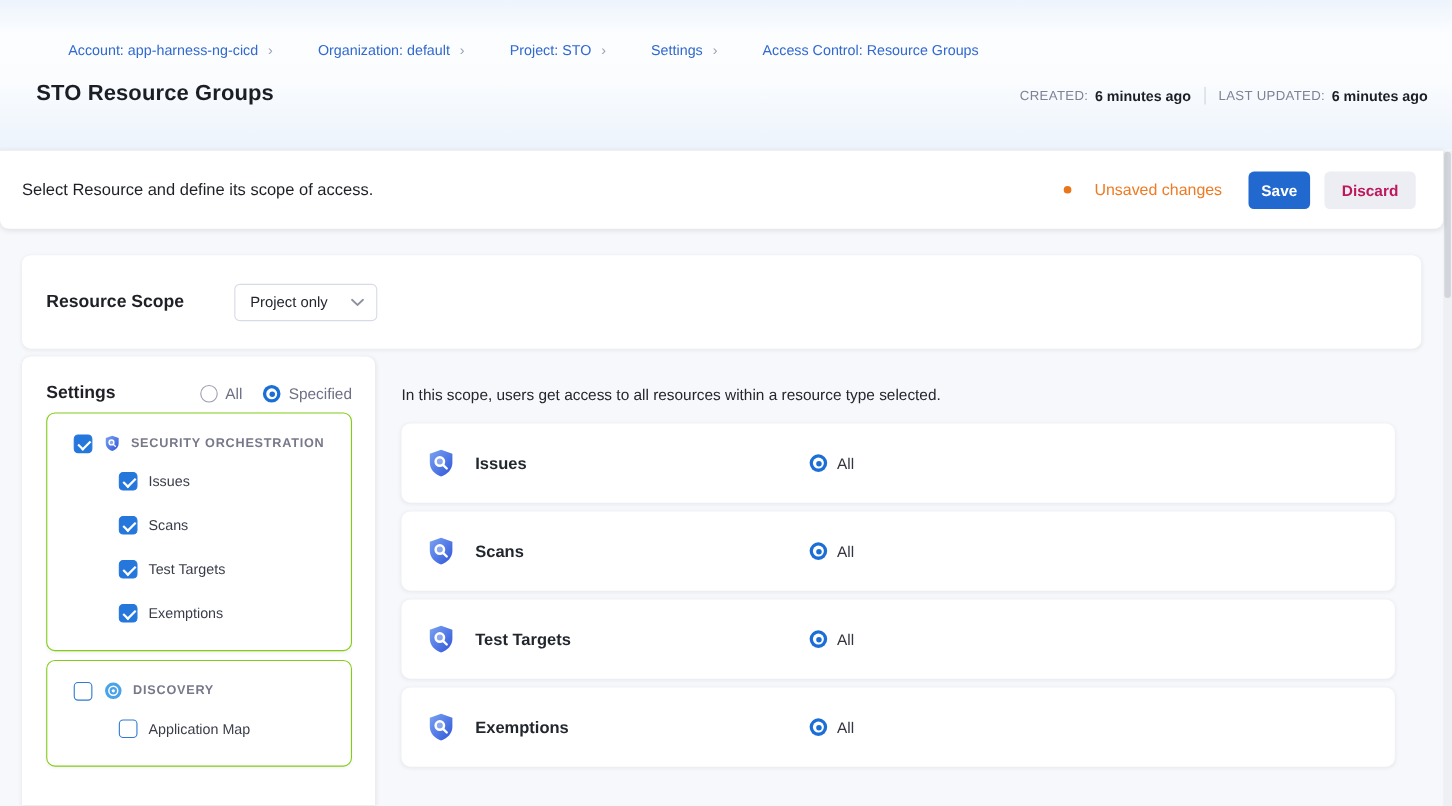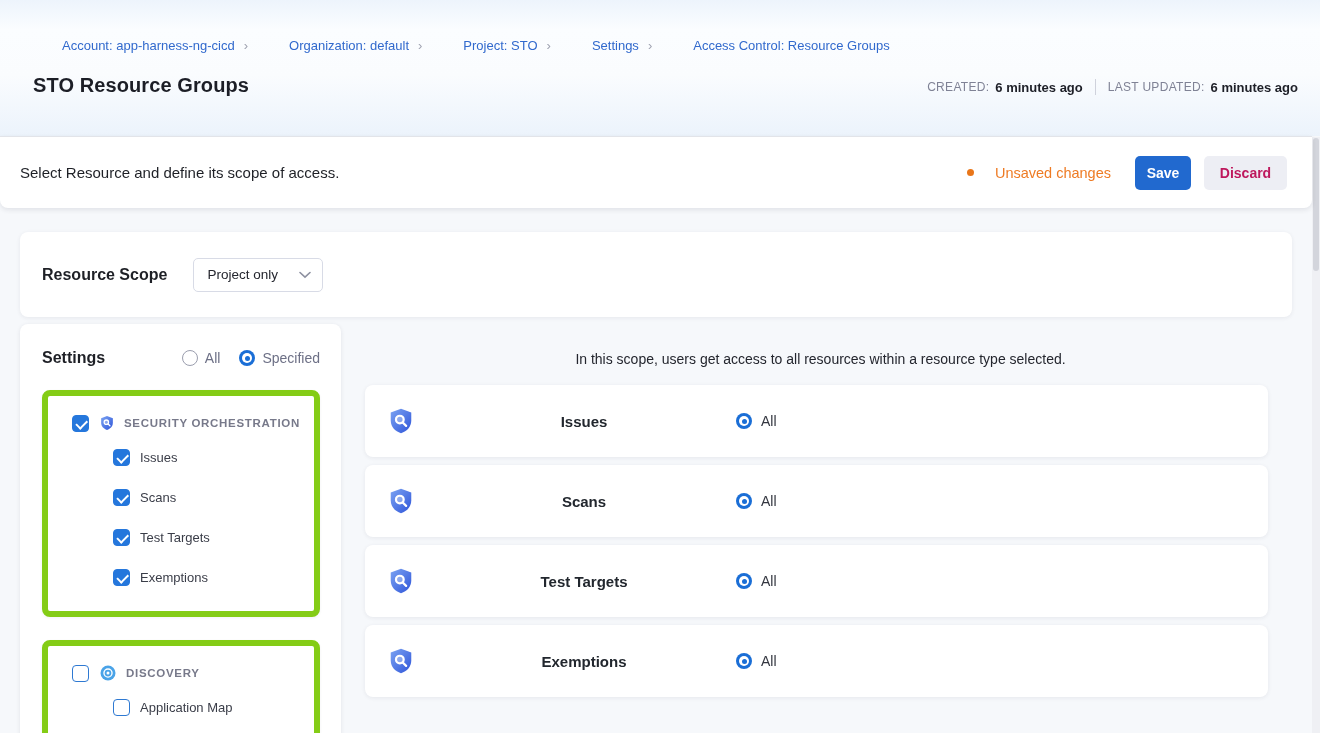--- a/index.html
+++ b/index.html
@@ -36,21 +36,21 @@
   .unsaved .dot { width:7px; height:7px; border-radius:50%; background:#e97619; margin-right:9px; }
   .btn { border:none; border-radius:5px; font-size:14px; font-weight:700; cursor:pointer;
          font-family:"Liberation Sans", sans-serif; padding:9px 0; }
   .btn-primary { background:#2169cf; color:#fff; width:56px; margin-right:13px; }
   .btn-secondary { background:#edeef4; color:#be185d; width:83px; }
 
   
   .content { padding:24px 0 0 20px; }
   .scope-card { width:1272px; height:85px; background:#fff; border-radius:8px;
     box-shadow:0 1px 4px rgba(40,41,61,.08); display:flex; align-items:center; padding:0 22px; }
-  .scope-label { font-size:16px; font-weight:700; color:#1e2026; margin-right:26px;text-align:right; }
+  .scope-label { font-size:16px; font-weight:700; color:#1e2026; margin-right:46px;text-align:right; }
   .scope-select { height:34px; min-width:130px; background:#fff; border:1px solid #d8dbe6; border-radius:5px;
     display:flex; align-items:center; justify-content:space-between; padding:0 11px 0 13px;
     font-size:13.5px; color:#24262e; cursor:pointer; font-family:"Liberation Sans", sans-serif; }
   .scope-select svg { margin-left:14px; }
 
   .content-body { display:flex; margin-top:7px; align-items:flex-start; }
 
   
   .resources-panel { width:321px; background:#fff; border-radius:8px 8px 0 0;
     box-shadow:0 1px 4px rgba(40,41,61,.10); padding:25px 21px 20px 22px; min-height:408px; }
@@ -59,36 +59,36 @@
   .radio-group { margin-left:auto; display:flex; align-items:center; }
   .radio-opt { display:flex; align-items:center; margin-left:19px; cursor:pointer; }
   .radio-opt .opt-label { font-size:14px; color:#6d7086; margin-left:7px; }
   .radio { width:16px; height:16px; border-radius:50%; border:1.5px solid #9b9eae; background:#fff; flex:none; }
   .radio.sel { border:none; background:#1a6ed6; position:relative; }
   .radio.sel::after { content:''; position:absolute; left:3px; top:3px; width:10px; height:10px;
     border-radius:50%; background:#fff; }
   .radio.sel::before { content:''; position:absolute; left:5.5px; top:5.5px; width:5px; height:5px;
     border-radius:50%; background:#1a6ed6; z-index:1; }
 
-  .group-card { border:6px solid #84cc16; border-radius:8px; box-shadow:0 1px 3px rgba(40,41,61,.06);
-    margin-top:23px; padding:13px 0 14px 0; background:#fff;text-align:center; }
+  .group-card { border:1px solid #84cc16; border-radius:8px; box-shadow:0 1px 3px rgba(40,41,61,.06);
+    margin-top:8px; padding:13px 0 14px 0; background:#fff;text-align:center; }
   .group-head { display:flex; align-items:center; height:28px; padding-left:24px; cursor:pointer; }
   .group-head .group-icon { margin:0 9px 0 10px; display:flex; }
   .group-name { font-size:11.5px; font-weight:600; color:#77798a; letter-spacing:.7px; }
   .group-item { display:flex; align-items:center; height:40px; padding-left:65px; cursor:pointer; }
   .group-item .item-label { font-size:13px; color:#3a3d48; margin-left:10px; }
 
   .checkbox { width:17px; height:17px; border-radius:4px; background:#fff; border:1.6px solid #2e79d2;
     position:relative; flex:none; }
   .checkbox.checked { background:#2577dc; border-color:#2577dc; }
   .checkbox.checked::after { content:''; position:absolute; left:3.2px; top:4px; width:9px; height:4.5px;
     border-left:2px solid #fff; border-bottom:2px solid #fff; transform:rotate(-45deg); }
 
   
-  .main-area { flex:1; padding:27px 44px 0 24px;text-align:center; }
+  .main-area { flex:1; padding:27px 44px 0 24px; }
   .instruction { font-size:14px; color:#24262e; }
   .rows { margin-top:18px; }
   .resource-row { width:903px; height:72px; background:#fff; border-radius:8px;
     box-shadow:0 1px 4px rgba(40,41,61,.08); display:flex; align-items:center;
     padding-left:22px; margin-bottom:8px; }
   .resource-row .row-icon { width:28px; display:flex; flex:none; }
   .resource-row .row-label { font-size:15px; font-weight:700; color:#22272e; margin-left:17px; width:304px; }
   .row-access { display:flex; align-items:center; }
   .row-access .acc-label { font-size:14px; color:#33363f; margin-left:9px; }
 

